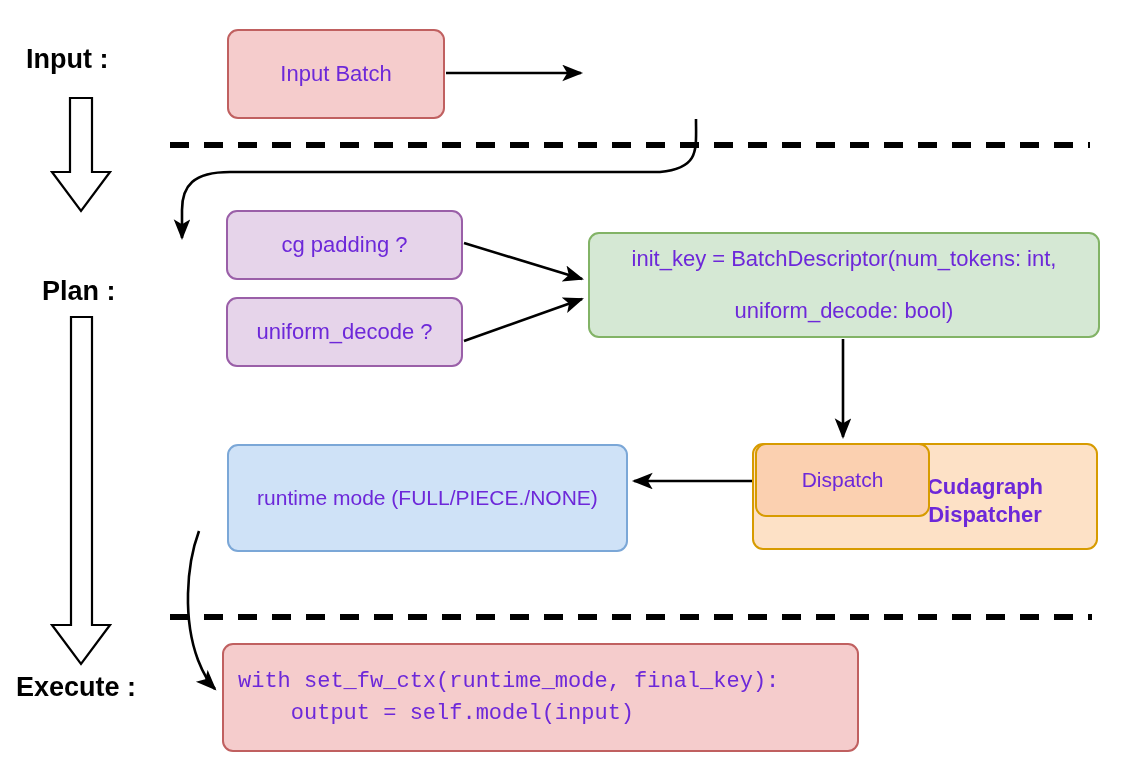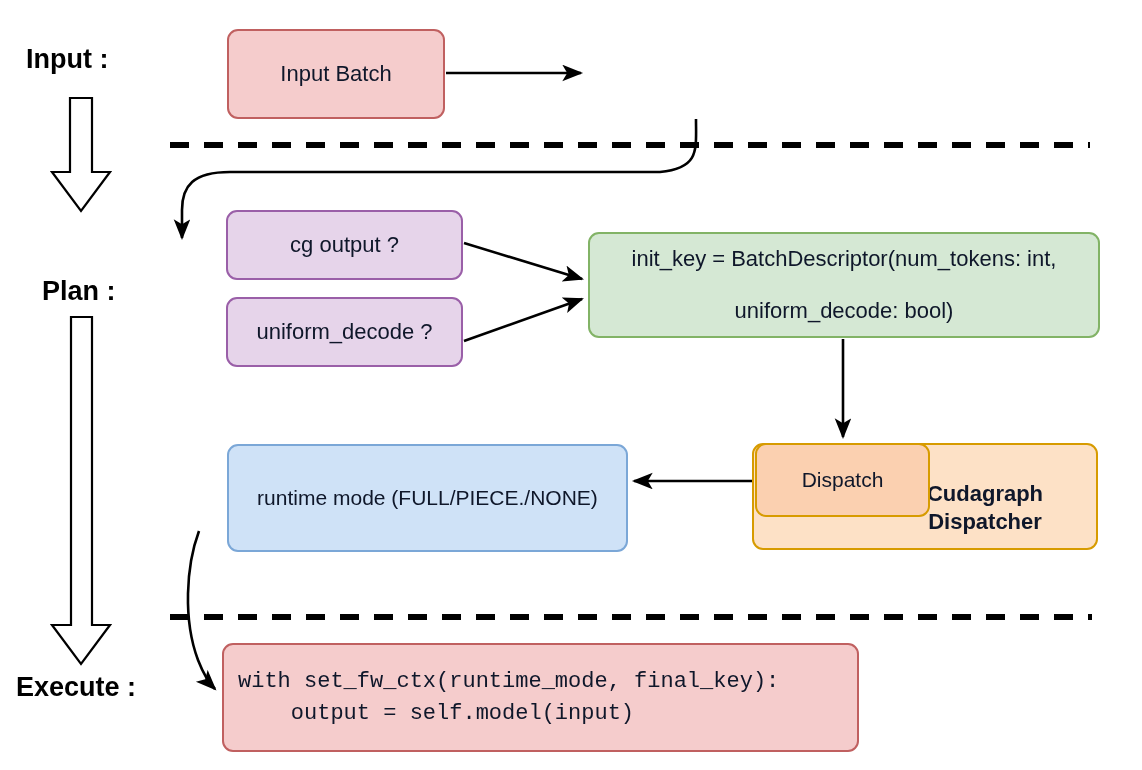--- a/index.html
+++ b/index.html
@@ -40,23 +40,23 @@
     box-sizing: border-box;
     border-radius: 11px;
     border-style: solid;
     border-width: 2px;
     display: flex;
     align-items: center;
     justify-content: center;
     text-align: center;
     font-family: "Liberation Sans", sans-serif;
     font-size: 22px;
-    color: #0f172a;
+    color: #6d28d9;
     line-height: 1.28;
-    padding: 12px 8px;
+    padding: 19px 8px;
   }
   .node-red {
     background: #f5cccc;
     border-color: #c06060;
   }
   .node-yellow {
     background: #fdecb3;
     border-color: #d4ab3b;
   }
   .node-purple {
@@ -138,21 +138,21 @@
   <div class="stage-label" style="left:26px; top:44px;">Input :</div>
   <div class="stage-label" style="left:42px; top:234px;margin-top:42px;">Plan :</div>
   <div class="stage-label" style="left:16px; top:672px;">Execute :</div>
 
   <div class="node node-red" style="left:227px; top:29px; width:218px; height:90px;">
     <span class="node-inline-text">Input Batch</span>
   </div>
 
 
   <div class="node node-purple" style="left:226px; top:210px; width:237px; height:70px;">
-    <span class="node-inline-text">cg output ?</span>
+    <span class="node-inline-text">cg padding ?</span>
   </div>
 
   <div class="node node-purple" style="left:226px; top:297px; width:237px; height:70px;">
     <span class="node-inline-text">uniform_decode ?</span>
   </div>
 
   <div class="node node-green" style="left:588px; top:232px; width:512px; height:106px; flex-direction:column;gap:24px;">
     <span class="node-inline-text">init_key = BatchDescriptor(num_tokens: int,</span>
     <span class="node-inline-text">uniform_decode: bool)</span>
   </div>

